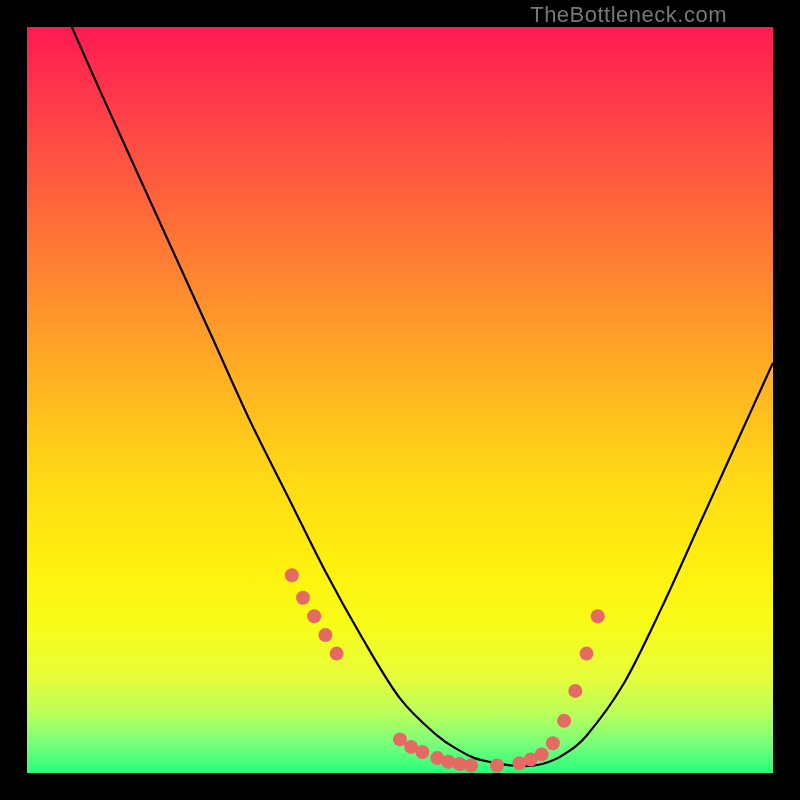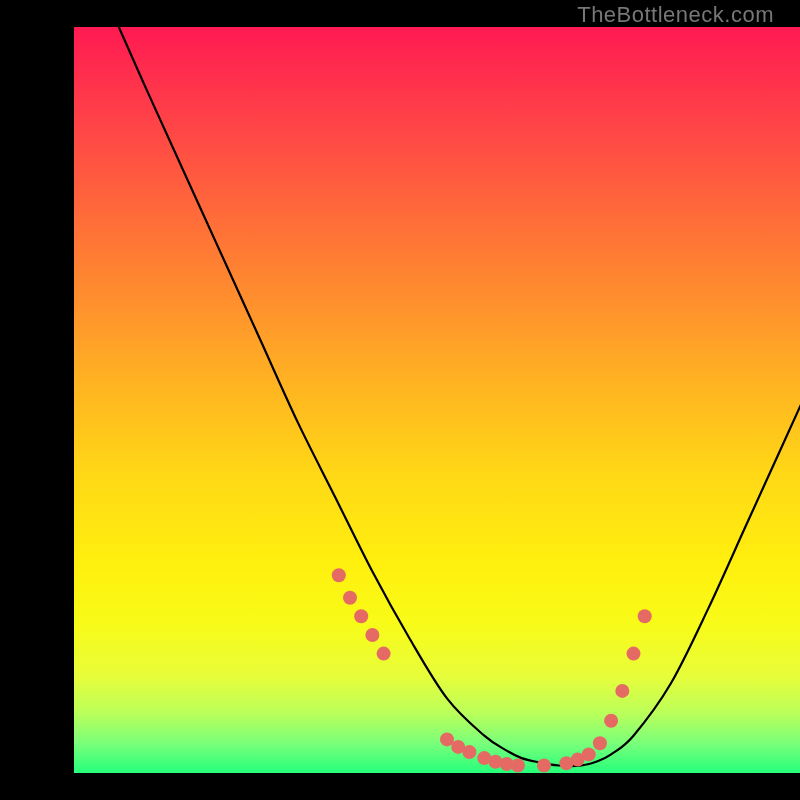--- a/index.html
+++ b/index.html
@@ -11,21 +11,20 @@
     overflow: hidden;
     font-family: Arial, Helvetica, sans-serif;
   }
   .frame {
     position: absolute;
     left: 0;
     top: 0;
     width: 733px;
     height: 800px;
     background: #000;
-    margin-left: 47px;
   }
   .plot {
     position: absolute;
     left: 27px;
     top: 27px;
     width: 746px;
     height: 746px;
     background: linear-gradient(to bottom,
       #ff1a52 0%,
       #ff3a4a 10%,

